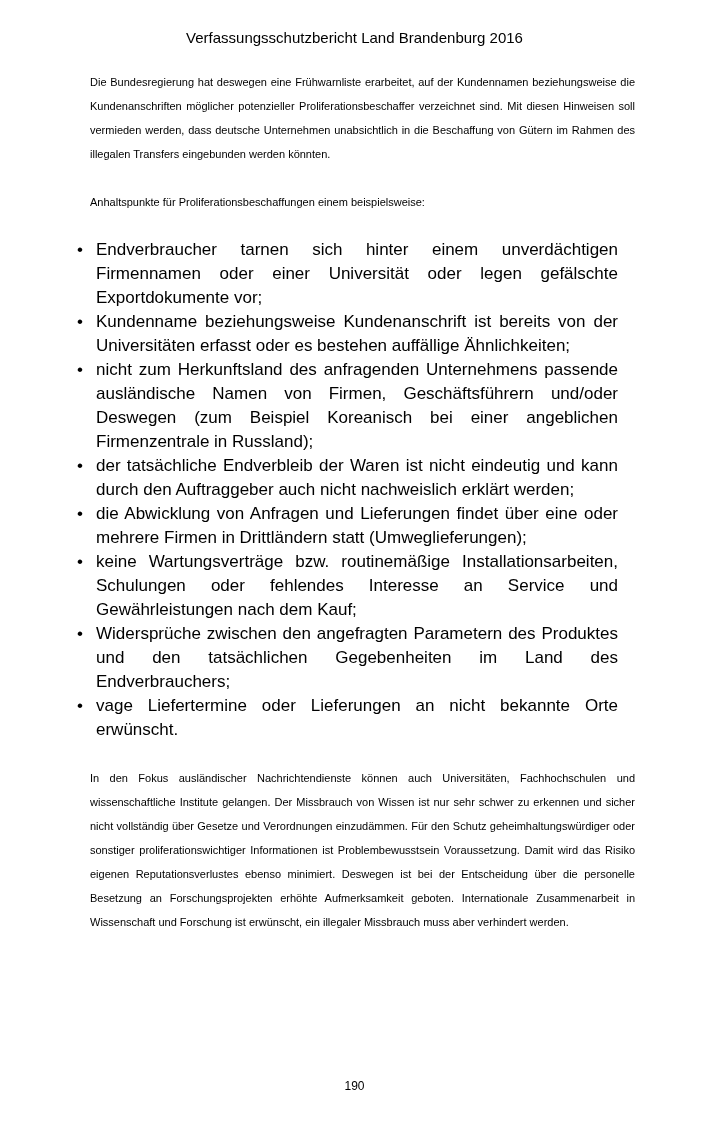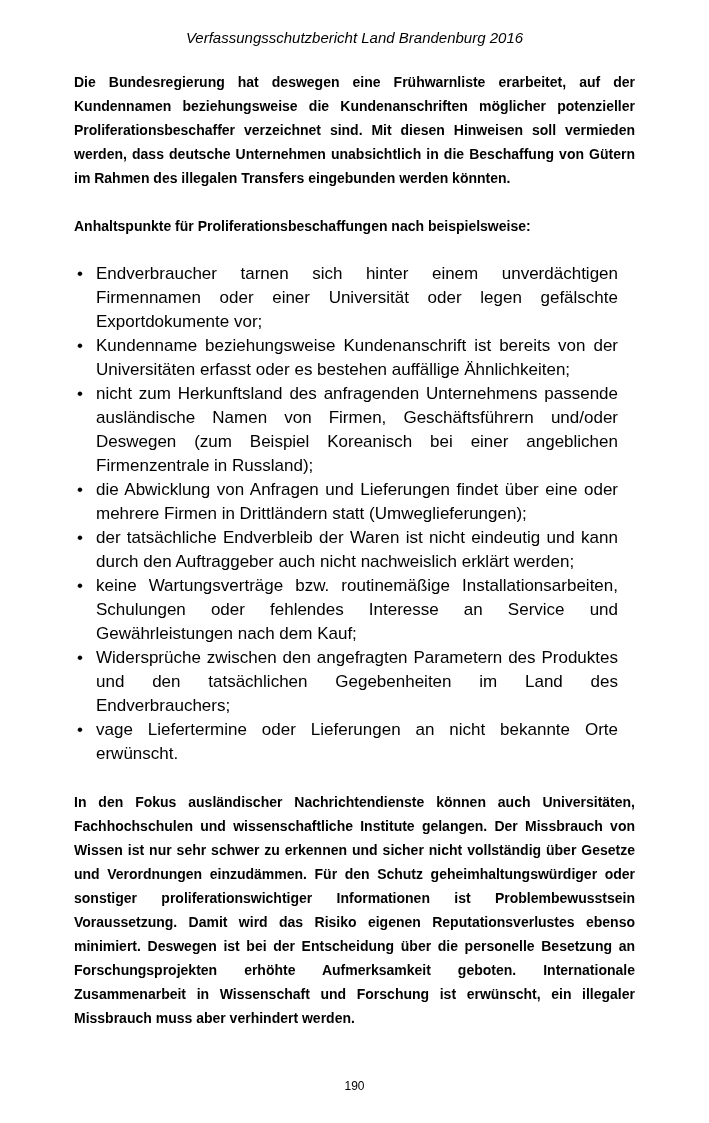--- a/index.html
+++ b/index.html
@@ -20,28 +20,26 @@
     width: 709px;
     height: 1123px;
     padding: 28px 74px 0 74px;
     background: #ffffff;
   }
   .header {
     text-align: center;
     font-size: 15px;
     line-height: 20px;
     margin-bottom: 22px;
-    font-style: italic;
   }
   .para {
-    font-size: 14px;
+    font-size: 11px;
     line-height: 24px;
     text-align: justify;
-    margin: 0 0 24px 0;
-    font-weight: bold;
+    margin: 0 0 24px 16px;
   }
   .bullet-list {
     list-style: none;
     margin: 0 17px 24px 0;
     padding: 0;
     font-size: 17px;
     line-height: 24px;
   }
   .bullet-list li {
     position: relative;
@@ -66,28 +64,28 @@
 </style>
 </head>
 <body>
 
 <div class="page">
 
   <div class="header">Verfassungsschutzbericht Land Brandenburg 2016</div>
 
   <p class="para">Die Bundesregierung hat deswegen eine Frühwarnliste erarbeitet, auf der Kundennamen beziehungsweise die Kundenanschriften möglicher potenzieller Proliferationsbeschaffer verzeichnet sind. Mit diesen Hinweisen soll vermieden werden, dass deutsche Unternehmen unabsichtlich in die Beschaffung von Gütern im Rahmen des illegalen Transfers eingebunden werden könnten.</p>
 
-  <p class="para">Anhaltspunkte für Proliferationsbeschaffungen nach beispielsweise:</p>
+  <p class="para">Anhaltspunkte für Proliferationsbeschaffungen einem beispielsweise:</p>
 
   <ul class="bullet-list">
     <li>Endverbraucher tarnen sich hinter einem unverdächtigen Firmennamen oder einer Universität oder legen gefälschte Exportdokumente vor;</li>
     <li>Kundenname beziehungsweise Kundenanschrift ist bereits von der Universitäten erfasst oder es bestehen auffällige Ähnlichkeiten;</li>
     <li>nicht zum Herkunftsland des anfragenden Unternehmens passende ausländische Namen von Firmen, Geschäftsführern und/oder Deswegen (zum Beispiel Koreanisch bei einer angeblichen Firmenzentrale in Russland);</li>
+    <li>der tatsächliche Endverbleib der Waren ist nicht eindeutig und kann durch den Auftraggeber auch nicht nachweislich erklärt werden;</li>
     <li>die Abwicklung von Anfragen und Lieferungen findet über eine oder mehrere Firmen in Drittländern statt (Umweglieferungen);</li>
-    <li>der tatsächliche Endverbleib der Waren ist nicht eindeutig und kann durch den Auftraggeber auch nicht nachweislich erklärt werden;</li>
     <li>keine Wartungsverträge bzw. routinemäßige Installationsarbeiten, Schulungen oder fehlendes Interesse an Service und Gewährleistungen nach dem Kauf;</li>
     <li>Widersprüche zwischen den angefragten Parametern des Produktes und den tatsächlichen Gegebenheiten im Land des Endverbrauchers;</li>
     <li>vage Liefertermine oder Lieferungen an nicht bekannte Orte erwünscht.</li>
   </ul>
 
   <p class="para">In den Fokus ausländischer Nachrichtendienste können auch Universitäten, Fachhochschulen und wissenschaftliche Institute gelangen. Der Missbrauch von Wissen ist nur sehr schwer zu erkennen und sicher nicht vollständig über Gesetze und Verordnungen einzudämmen. Für den Schutz geheimhaltungswürdiger oder sonstiger proliferationswichtiger Informationen ist Problembewusstsein Voraussetzung. Damit wird das Risiko eigenen Reputationsverlustes ebenso minimiert. Deswegen ist bei der Entscheidung über die personelle Besetzung an Forschungsprojekten erhöhte Aufmerksamkeit geboten. Internationale Zusammenarbeit in Wissenschaft und Forschung ist erwünscht, ein illegaler Missbrauch muss aber verhindert werden.</p>
 
   <div class="page-number">190</div>
 
 </div>

